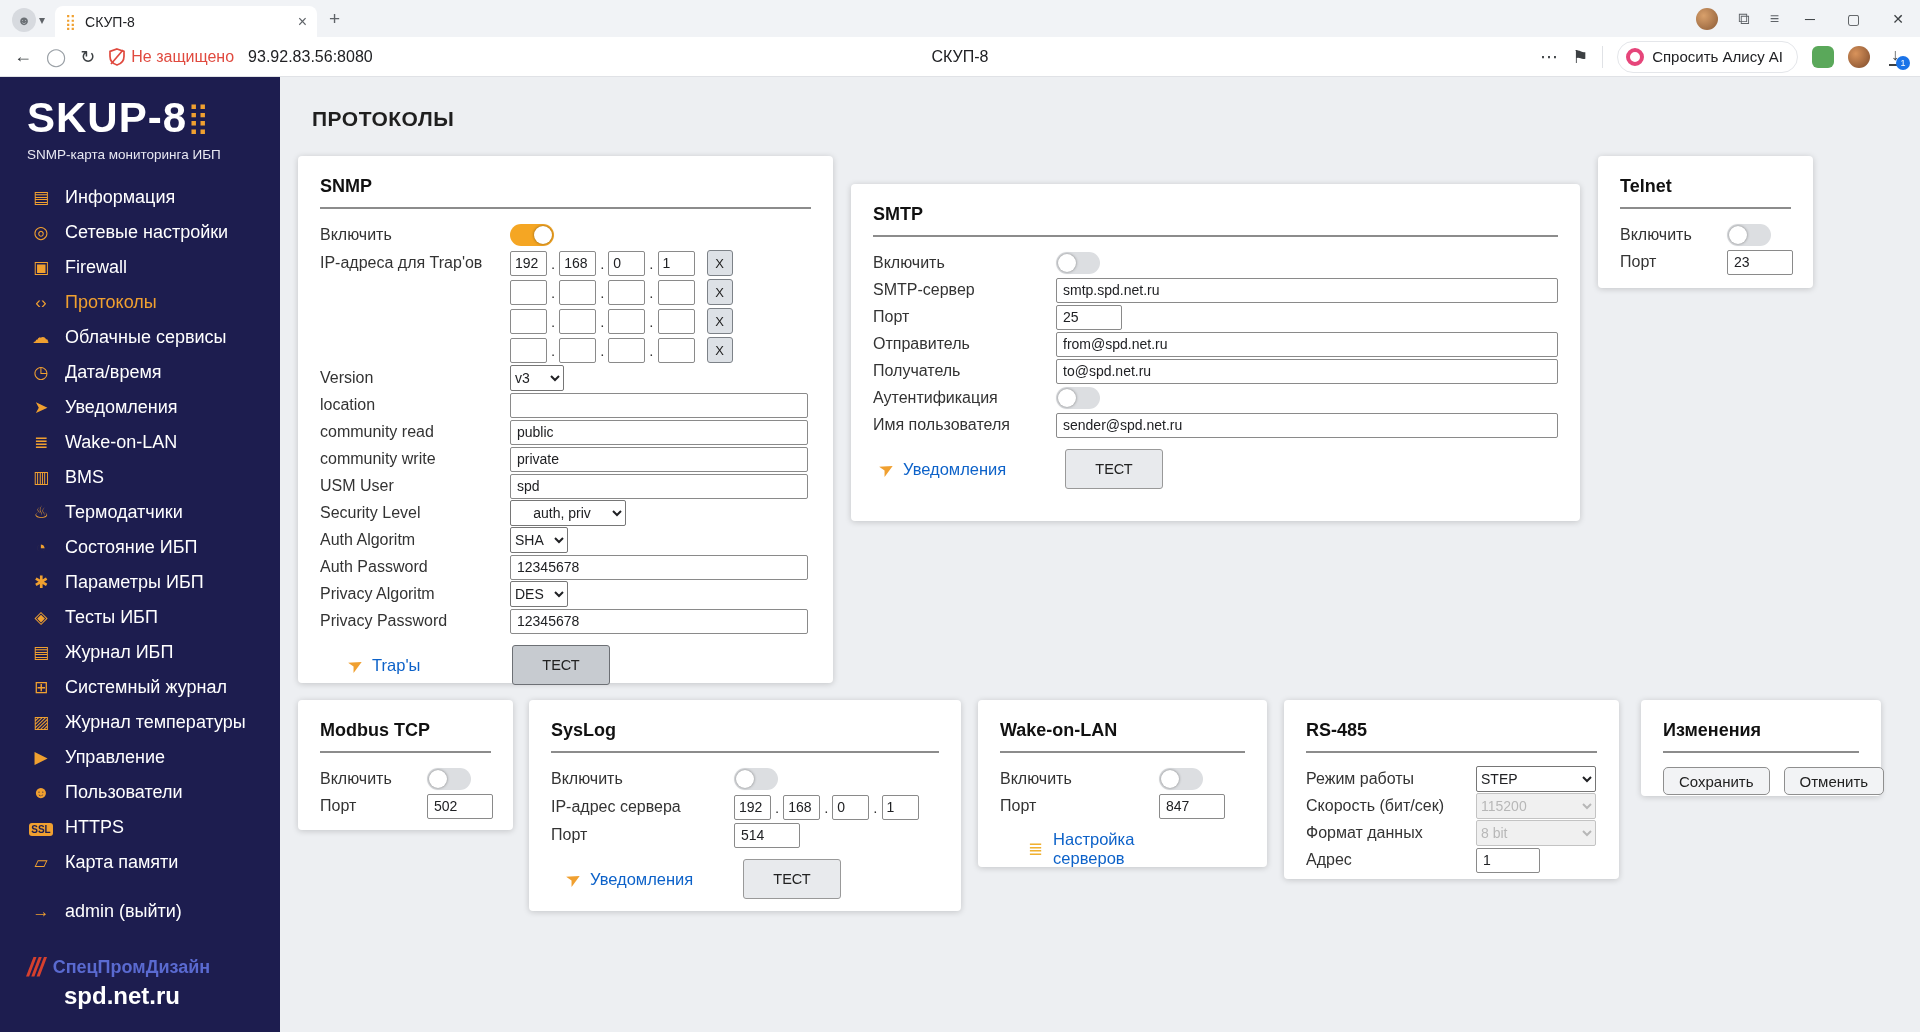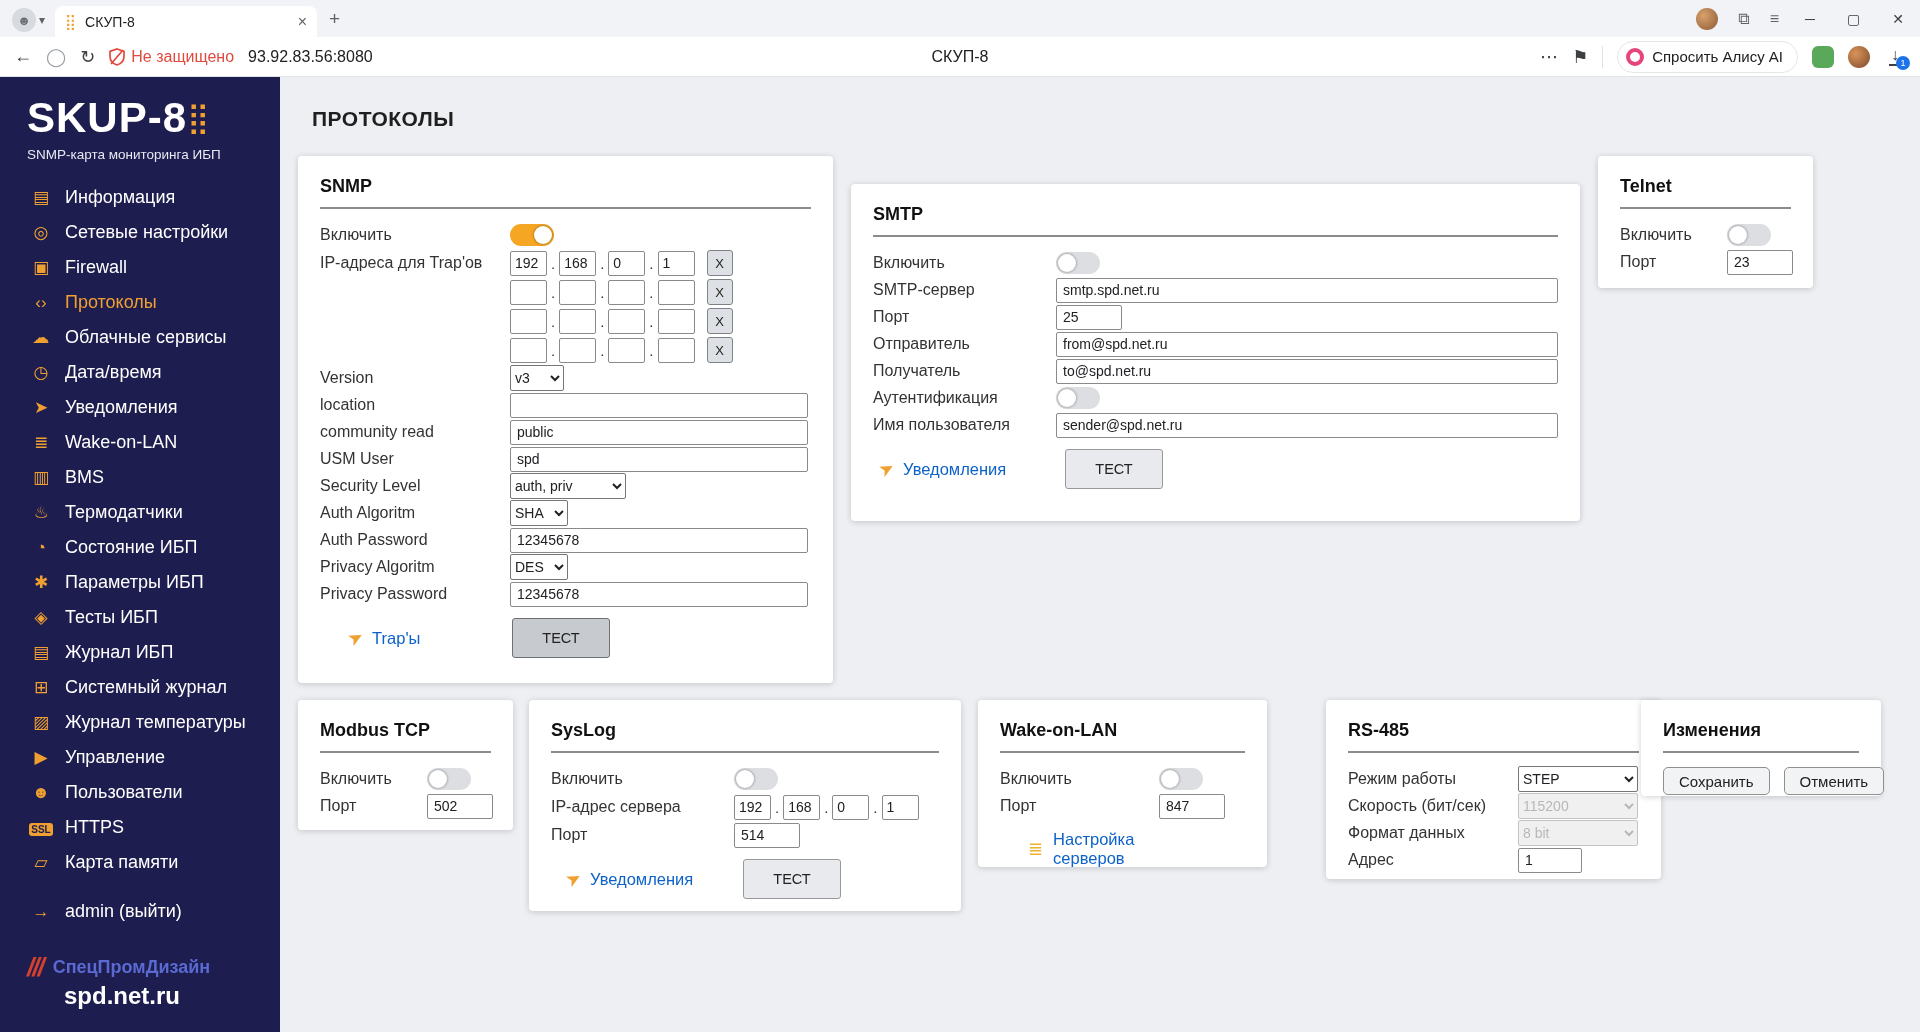--- a/index.html
+++ b/index.html
@@ -73,21 +73,21 @@
 
   .ti { border:1px solid #8a8a8a; height:25px; font-size:14px; padding:1px 6px; background:#fff; font-family:inherit; color:#202124; border-radius:2px; }
   .ti.muted { background:#ececf0; }
   .ti-wide { width:298px; } .ti-flex { flex:1; } .ti-port { width:66px; }
   .oct { width:37px; padding:1px 4px; }
   .dot { margin:0 4px; color:#333; font-size:15px; }
   .xbtn { width:26px; height:26px; margin-left:12px; border:1px solid #7d8288; background:#dde1e6; border-radius:3px; font-size:13px; color:#222; cursor:pointer; font-family:inherit; }
   .ti-addr { width:64px; }
 
   .sel { height:26px; font-size:14px; border:1px solid #767676; background:#fff; font-family:inherit; border-radius:2px; color:#202124; }
-  .sel-v { width:54px; } .sel-lvl { width:116px; } .sel-alg { width:58px; } .sel-rs { width:120px; }
+  .sel-v { width:54px; } .sel-lvl { width:116px;text-align:center; } .sel-alg { width:58px; } .sel-rs { width:120px; }
   .sel:disabled { background:#ebebeb; color:#9a9a9a; border-color:#ababab; }
 
   .toggle { width:44px; height:22px; border-radius:11px; background:#dcdee1; position:relative; display:inline-block; cursor:pointer; flex:0 0 44px; }
   .toggle .knob { position:absolute; top:2px; left:2px; width:18px; height:18px; border-radius:50%; background:#fff; box-shadow:0 0 3px rgba(0,0,0,.45); }
   .toggle.on { background:#f5a623; }
   .toggle.on .knob { left:auto; right:2px; }
 
   .actions { display:flex; align-items:center; margin-top:12px; }
   .link-wrap { flex:0 0 192px; display:flex; align-items:center; cursor:pointer; }
   .pl-28 { padding-left:28px; } .pl-6 { padding-left:6px; } .pl-15 { padding-left:15px; }
@@ -99,21 +99,21 @@
   .btn-row { display:flex; gap:14px; margin-top:8px; }
   .btn-sm { height:28px; padding:0 15px; background:#f2f3f5; border:1px solid #8f8f8f; border-radius:5px; font-size:15px; color:#222; cursor:pointer; font-family:inherit; }
 
   
   .card-snmp   { left:18px;   top:79px;  width:535px; height:527px; }
   .card-smtp   { left:571px;  top:79px;  width:729px; height:337px;margin-top:28px; }
   .card-telnet { left:1318px; top:79px;  width:215px; height:132px; }
   .card-modbus { left:18px;   top:623px; width:215px; height:130px; }
   .card-syslog { left:249px;  top:623px; width:432px; height:211px; }
   .card-wol    { left:698px;  top:623px; width:289px; height:167px; }
-  .card-rs485  { left:1004px; top:623px; width:335px; height:179px;margin-left:42px; }
+  .card-rs485  { left:1004px; top:623px; width:335px; height:179px; }
   .card-chg    { left:1361px; top:623px; width:240px; height:96px; }
 </style>
 </head>
 <body>
 
 <div class="chrome">
   <div class="tabstrip">
     <div class="profile-btn">
       <span class="pf-circle">☻</span>
       <span class="chev">▾</span>
@@ -329,20 +329,24 @@
     </div>
     <div class="frow">
       <span class="flabel w-snmp">location</span>
       <input class="ti ti-wide" value="" style="">
     </div>
     <div class="frow">
       <span class="flabel w-snmp">community read</span>
       <input class="ti ti-wide" value="public" style="">
     </div>
     <div class="frow">
+      <span class="flabel w-snmp">community write</span>
+      <input class="ti ti-wide" value="private" style="">
+    </div>
+    <div class="frow">
       <span class="flabel w-snmp">USM User</span>
       <input class="ti ti-wide" value="spd" style="">
     </div>
     <div class="frow">
       <span class="flabel w-snmp">Security Level</span>
       <select class="sel sel-lvl"><option>auth, priv</option></select>
     </div>
     <div class="frow">
       <span class="flabel w-snmp">Auth Algoritm</span>
       <select class="sel sel-alg"><option>SHA</option></select>

